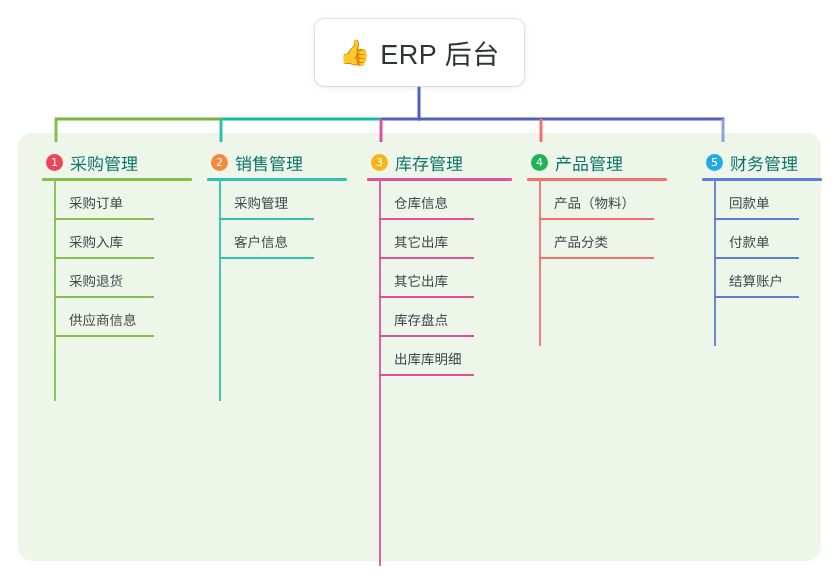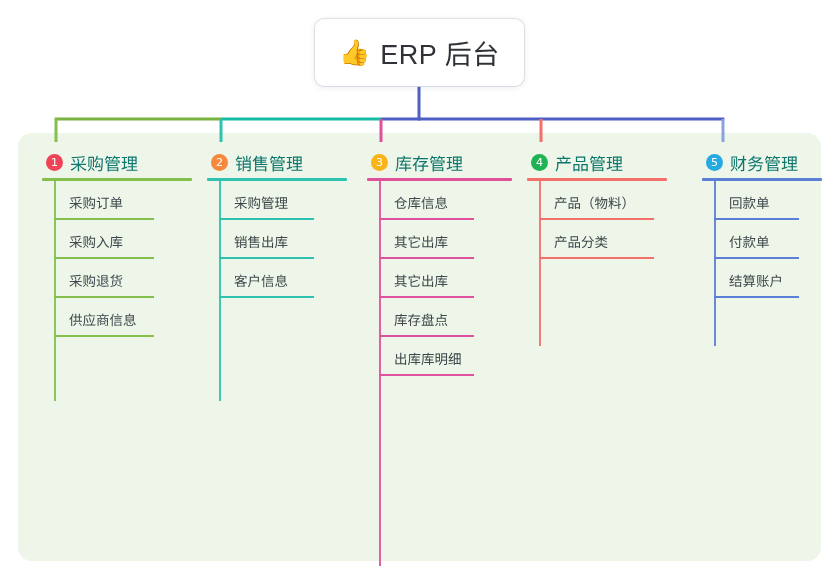--- a/index.html
+++ b/index.html
@@ -184,24 +184,20 @@
         <div class="col-head">
           <span class="badge" style="background: rgb(245, 137, 62);">2</span>
           <span class="col-title">销售管理</span>
         </div>
         <div class="head-rule" style="background: rgb(47, 194, 176); width: 140px;"></div>
         <div class="leaf">
           <span class="leaf-label">采购管理</span>
           <div class="leaf-rule" style="background: rgb(47, 194, 176); width: 95px;"></div>
         </div>
         <div class="leaf">
-          <span class="leaf-label">销售出库</span>
-          <div class="leaf-rule" style="background: rgb(47, 194, 176); width: 95px;"></div>
-        </div>
-        <div class="leaf">
           <span class="leaf-label">客户信息</span>
           <div class="leaf-rule" style="background: rgb(47, 194, 176); width: 95px;"></div>
         </div>
       </div>
       <div class="column" style="left: 367px; top: 146px;">
         <div class="col-head">
           <span class="badge" style="background: rgb(247, 179, 24);">3</span>
           <span class="col-title">库存管理</span>
         </div>
         <div class="head-rule" style="background: rgb(224, 81, 156); width: 145px;"></div>

